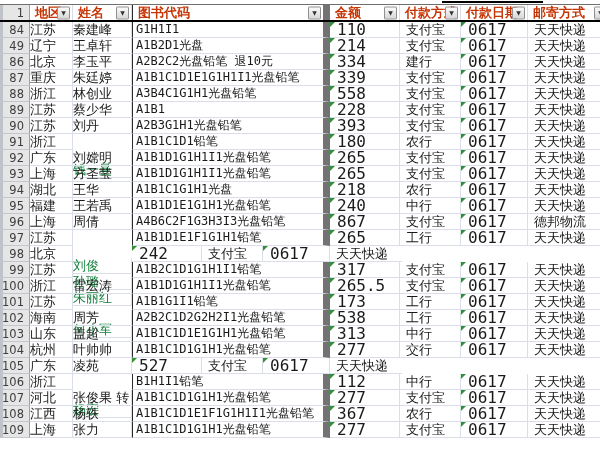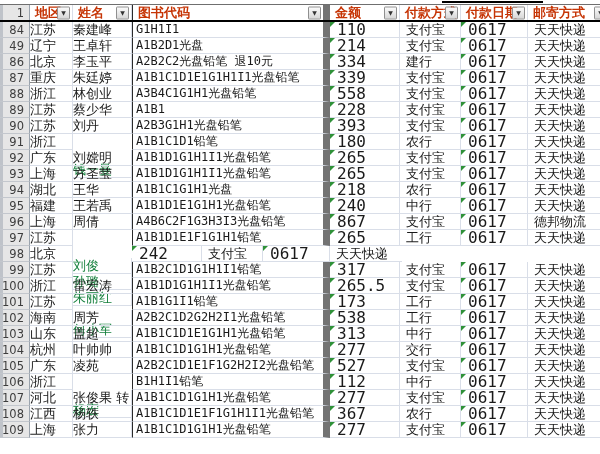--- a/index.html
+++ b/index.html
@@ -463,21 +463,20 @@
       <span class="tri"></span>
       <span class="txt">0617</span>
     </div>
     <div class="cell c7">天天快递</div>
   </div>
 
   <div class="row">
     <div class="cell c0">105</div>
     <div class="cell c1">广东</div>
     <div class="cell c2">凌苑</div>
-    <div class="cell c3">A2B2C1D1E1F1G2H2I2光盘铅笔</div>
     <div class="cell c4">
       <span class="tri"></span>
       <span class="txt">527</span>
     </div>
     <div class="cell c5">支付宝</div>
     <div class="cell c6">
       <span class="tri"></span>
       <span class="txt">0617</span>
     </div>
     <div class="cell c7">天天快递</div>

